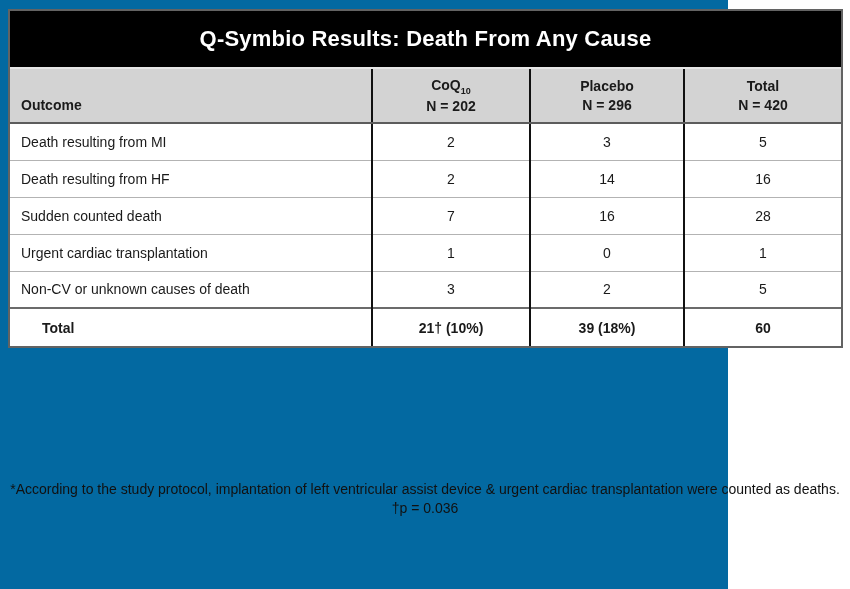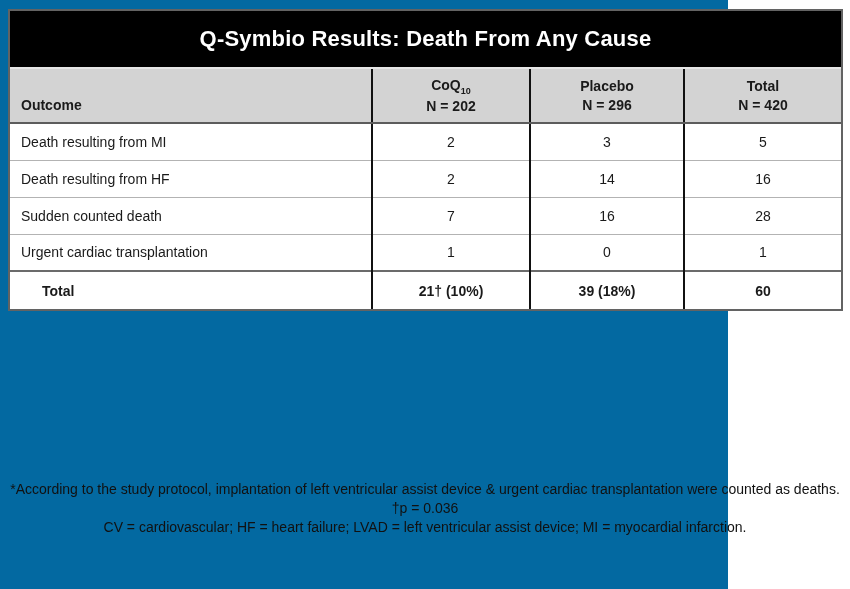--- a/index.html
+++ b/index.html
@@ -143,29 +143,34 @@
           <td class="c-val">7</td>
           <td class="c-val">16</td>
           <td class="c-val">28</td>
         </tr>
         <tr>
           <td class="c-label">Urgent cardiac transplantation</td>
           <td class="c-val">1</td>
           <td class="c-val">0</td>
           <td class="c-val">1</td>
         </tr>
+        <tr>
+          <td class="c-label">Non-CV or unknown causes of death</td>
+          <td class="c-val">3</td>
+          <td class="c-val">2</td>
+          <td class="c-val">5</td>
+        </tr>
         <tr class="total-row">
           <td class="c-label">Total</td>
           <td class="c-val">21† (10%)</td>
           <td class="c-val">39 (18%)</td>
           <td class="c-val">60</td>
         </tr>
       </tbody>
     </table>
   </div>
 
   <div class="footnotes">
     <div class="fn">*According to the study protocol, implantation of left ventricular assist device &amp; urgent cardiac transplantation were counted as deaths.</div>
     <div class="fn">†p = 0.036</div>
-    <div class="fn">CV = cardiovascular; HF = heart failure; LVAD = left ventricular assist device; MI = myocardial infarction.</div>
   </div>
 
 </div>
 
 </body></html>

